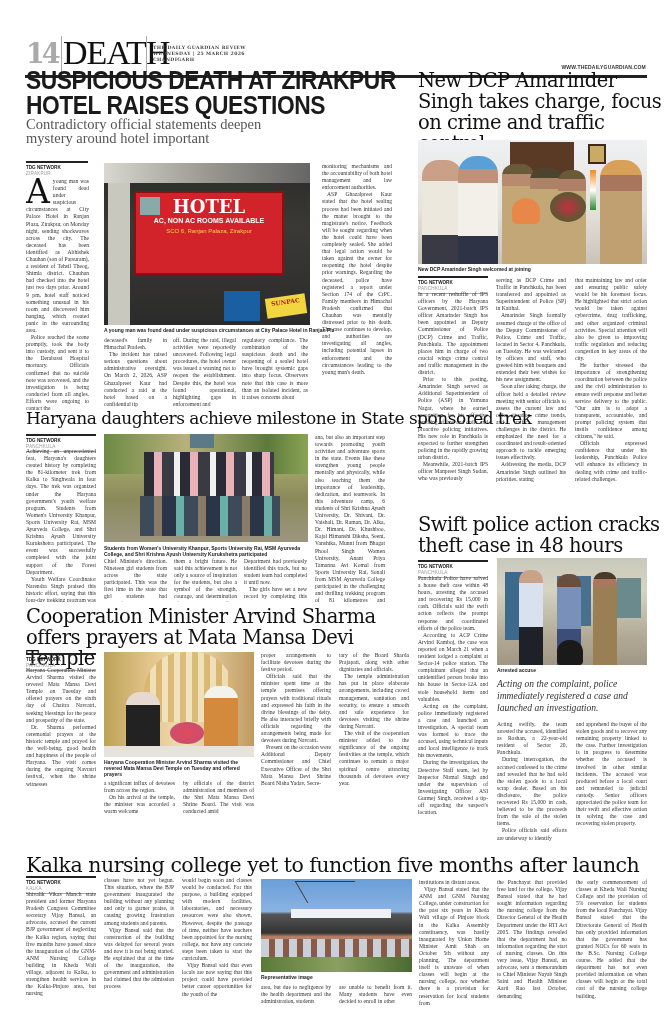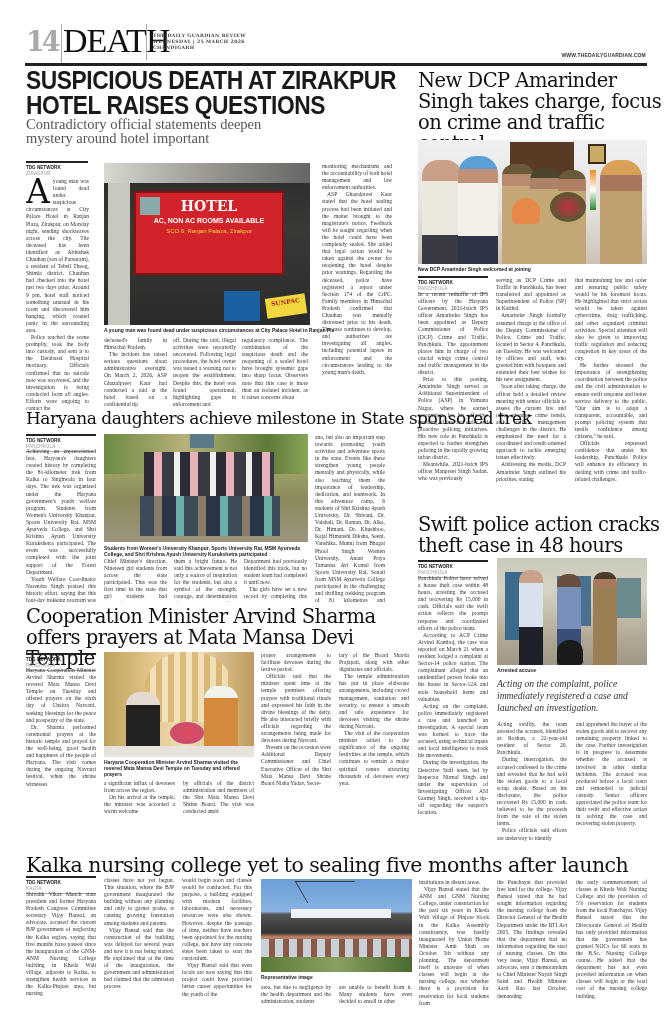--- a/index.html
+++ b/index.html
@@ -14,21 +14,21 @@
 .byline .loc{color:#999;display:block;letter-spacing:.2px}
 .byline .rule{display:block;border-bottom:1px solid #aaa;margin-top:2px}
 .serif-head{position:absolute;font-family:"DejaVu Serif",serif;color:#111;letter-spacing:-0.5px}
 .photo{position:absolute;overflow:hidden}
 .caption{position:absolute;font-family:"Liberation Sans",sans-serif;font-weight:bold;font-size:5px;line-height:6px;color:#222}
 .dropcap{float:left;font-size:33px;line-height:26px;margin:1px 3px 0 0;font-family:"DejaVu Serif",serif;color:#111}
 </style>
 </head>
 <body>
 
-<div class="abs" style="left:0;top:4px;width:672px;height:72px">
+<div class="abs" style="left:0;top:16px;width:672px;height:72px">
   <div class="abs" style="left:26px;top:22px;font-family:'DejaVu Serif',serif;font-size:27px;color:#aaa;letter-spacing:-3px;font-weight:bold">14</div>
   <div class="abs" style="left:61px;top:20px;width:1px;height:40px;background:#aaa"></div>
   <div class="abs" style="left:63px;top:22px;font-family:'Liberation Serif',serif;font-size:34px;line-height:30px;color:#111;letter-spacing:-1px">DEATH</div>
   <div class="abs" style="left:146px;top:20px;width:1px;height:36px;background:#aaa"></div>
   <div class="abs" style="left:153px;top:29px;font-family:'DejaVu Serif',serif;font-size:4.6px;line-height:6px;font-weight:bold;color:#444;letter-spacing:.4px">
     <div>THE DAILY GUARDIAN REVIEW</div>
     <div>WEDNESDAY | 25 MARCH 2026</div>
     <div>CHANDIGARH</div>
   </div>
   <div class="abs" style="right:26px;top:48px;font-family:'Liberation Sans',sans-serif;font-size:5px;font-weight:bold;color:#333;letter-spacing:.2px">WWW.THEDAILYGUARDIAN.COM</div>
@@ -48,21 +48,21 @@
 </div>
 <div class="col" style="left:26px;top:178px;width:63px;height:248px">
   <p class="noind"><span class="dropcap">A</span><span>young man was found dead under suspicious circumstances at City Palace Hotel in Ranjan Plaza, Zirakpur, on Monday night, sending shockwaves across the city. The deceased has been identified as Abhishek Chauhan (son of Parsuram), a resident of Tehsil Theog, Shimla district. Chauhan had checked into the hotel just two days prior. Around 9 pm, hotel staff noticed something unusual in his room and discovered him hanging, which created panic in the surrounding area.</span></p>
   <p>Police reached the scene promptly, took the body into custody, and sent it to the Derabassi Hospital mortuary. Officials confirmed that no suicide note was recovered, and the investigation is being conducted from all angles. Efforts were ongoing to contact the</p>
 </div>
 
 <div class="photo" style="left:104px;top:163px;width:206px;height:162px;background:linear-gradient(#2a2a28,#3a3936 40%,#2b2b2b)">
   <div class="abs" style="left:0;top:0;width:206px;height:20px;background:linear-gradient(90deg,#d8d8d0,#9a9890 50%,#666)"></div>
   <div class="abs" style="left:4px;top:20px;width:22px;height:142px;background:#c8c8bf"></div>
   <div class="abs" style="left:30px;top:28px;width:150px;height:84px;background:#d2222a;border:2px solid #8b1014;text-align:center;font-family:'DejaVu Serif',serif;color:#fff">
-    <div style="font-size:14px;font-weight:bold;line-height:19px;margin-top:4px;">HOTEL</div>
+    <div style="font-size:18px;font-weight:bold;line-height:19px;margin-top:4px;">HOTEL</div>
     <div style="font-family:'Liberation Sans',sans-serif;font-size:7px;font-weight:bold;line-height:10px">AC, NON AC ROOMS AVAILABLE</div>
     <div style="font-family:'Liberation Sans',sans-serif;font-size:6px;color:#f7d54a;line-height:10px">SCO 6, Ranjan Palaza, Zirakpur</div>
   </div>
   <div class="abs" style="left:36px;top:34px;width:20px;height:18px;background:#8aa"></div>
   <div class="abs" style="left:162px;top:133px;width:40px;height:20px;background:#f2d640;color:#a21;font-family:'DejaVu Serif',serif;font-size:6px;font-weight:bold;text-align:center;line-height:12px;transform:rotate(-8deg)">SUNPAC</div>
   <div class="abs" style="left:120px;top:128px;width:36px;height:30px;background:#1b5fa3"></div>
 </div>
 <div class="caption" style="left:104px;top:327px;width:230px;height:6px;overflow:hidden;white-space:nowrap">A young man was found dead under suspicious circumstances at City Palace Hotel in Ranjan Plaza, Zirakpur</div>
 
 <div class="col" style="left:104px;top:337px;width:63px;height:89px">
@@ -212,21 +212,21 @@
   <p class="noind">proper arrangements to facilitate devotees during the festive period.</p>
   <p>Officials said that the minister spent time at the temple premises offering prayers with traditional rituals and expressed his faith in the divine blessings of the deity. He also interacted briefly with officials regarding the arrangements being made for devotees during Navratri.</p>
   <p>Present on the occasion were Additional Deputy Commissioner and Chief Executive Officer of the Shri Mata Mansa Devi Shrine Board Nisha Yadav, Secre-</p>
 </div>
 <div class="col" style="left:339px;top:652px;width:70px;height:218px">
   <p class="noind">tary of the Board Sharda Prajapati, along with other dignitaries and officials.</p>
   <p>The temple administration has put in place elaborate arrangements, including crowd management, sanitation and security, to ensure a smooth and safe experience for devotees visiting the shrine during Navratri.</p>
   <p>The visit of the cooperation minister added to the significance of the ongoing festivities at the temple, which continues to remain a major spiritual centre attracting thousands of devotees every year.</p>
 </div>
 
-<div class="serif-head" style="left:26px;top:853px;width:630px;font-size:20.5px;line-height:24px;white-space:nowrap">Kalka nursing college yet to sealing five months after launch</div>
+<div class="serif-head" style="left:26px;top:853px;width:630px;font-size:20.5px;line-height:24px;white-space:nowrap">Kalka nursing college yet to function five months after launch</div>
 <div class="byline" style="left:26px;top:876px;width:70px">
   <span class="net">TDG NETWORK</span>
   <span class="loc">KALKA</span>
   <span class="rule"></span>
 </div>
 <div class="col" style="left:26px;top:891px;width:70px;height:112px">
   <p class="noind">Shivalik Vikas Manch state president and former Haryana Pradesh Congress Committee secretary Vijay Bansal, an advocate, accused the current BJP government of neglecting the Kalka region, saying that five months have passed since the inauguration of the GNM-ANM Nursing College building in Kheda Wali village, adjacent to Kalka, to strengthen health services in the Kalka-Pinjore area, but nursing</p>
 </div>
 <div class="col" style="left:104px;top:877px;width:70px;height:126px">
   <p class="noind">classes have not yet begun. This situation, where the BJP government inaugurated the building without any planning and only to garner praise, is causing growing frustration among students and parents.</p>

